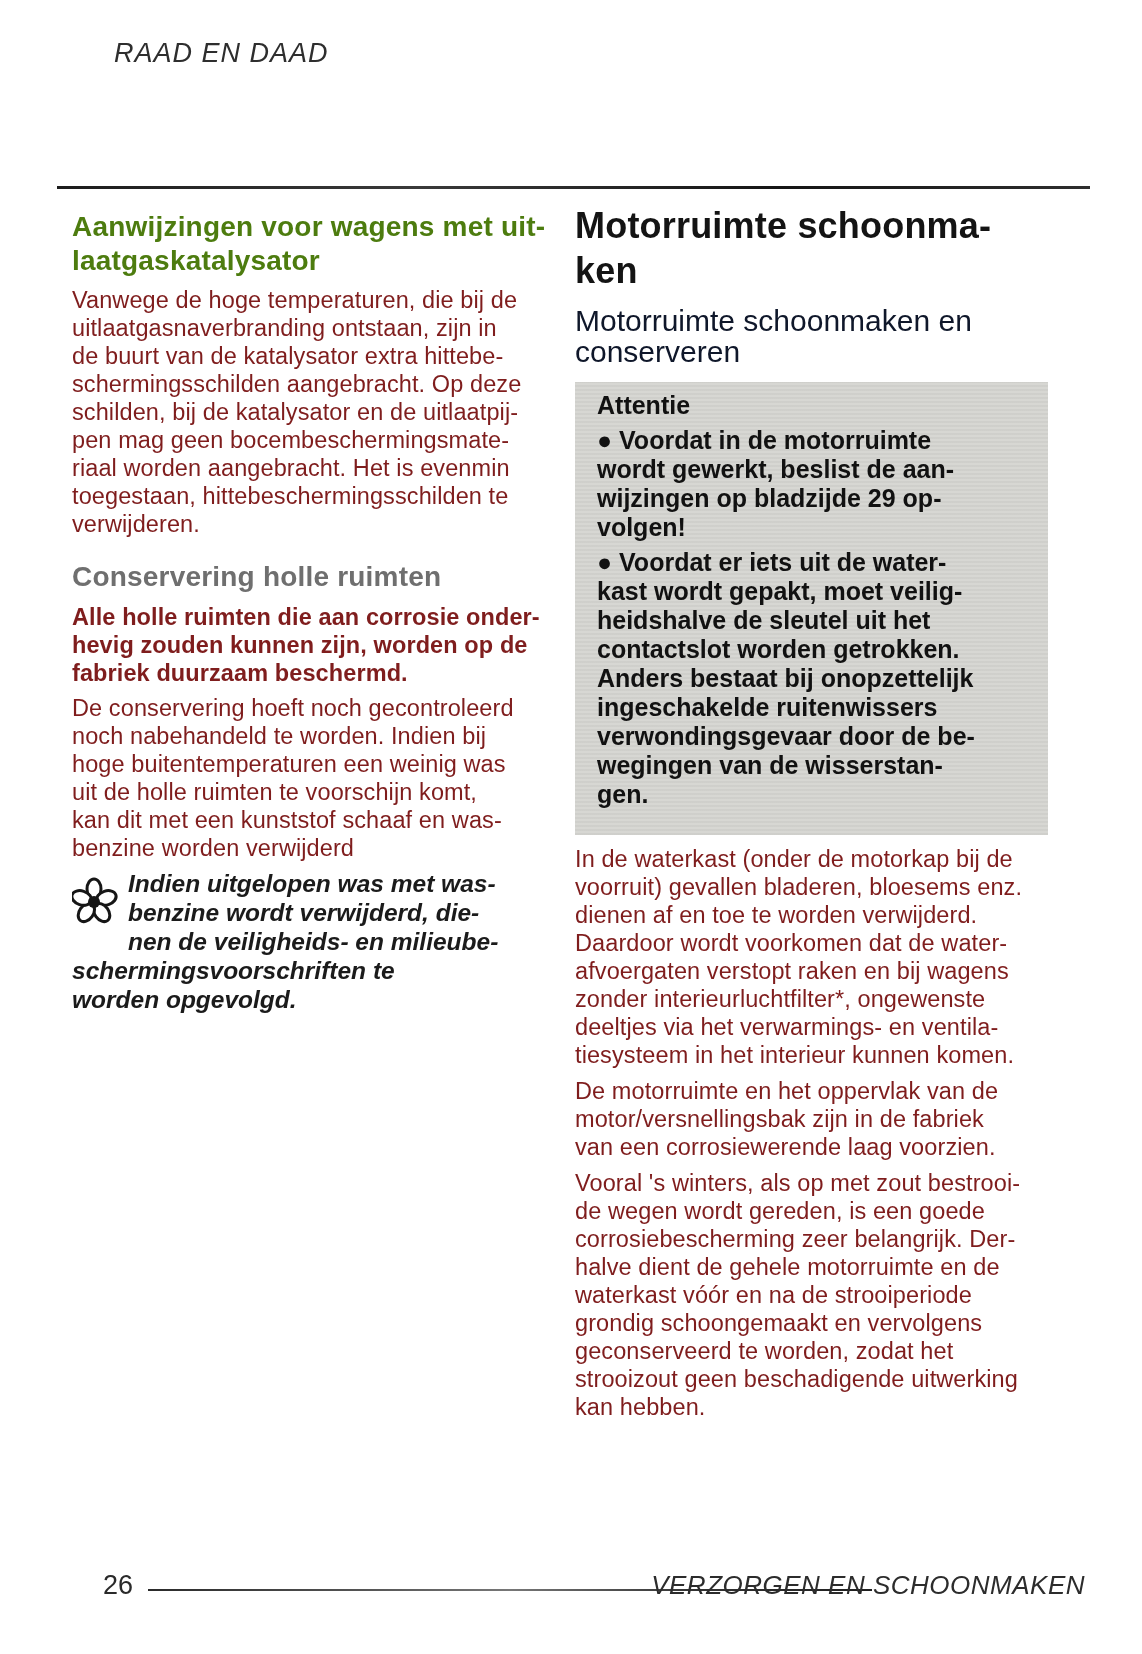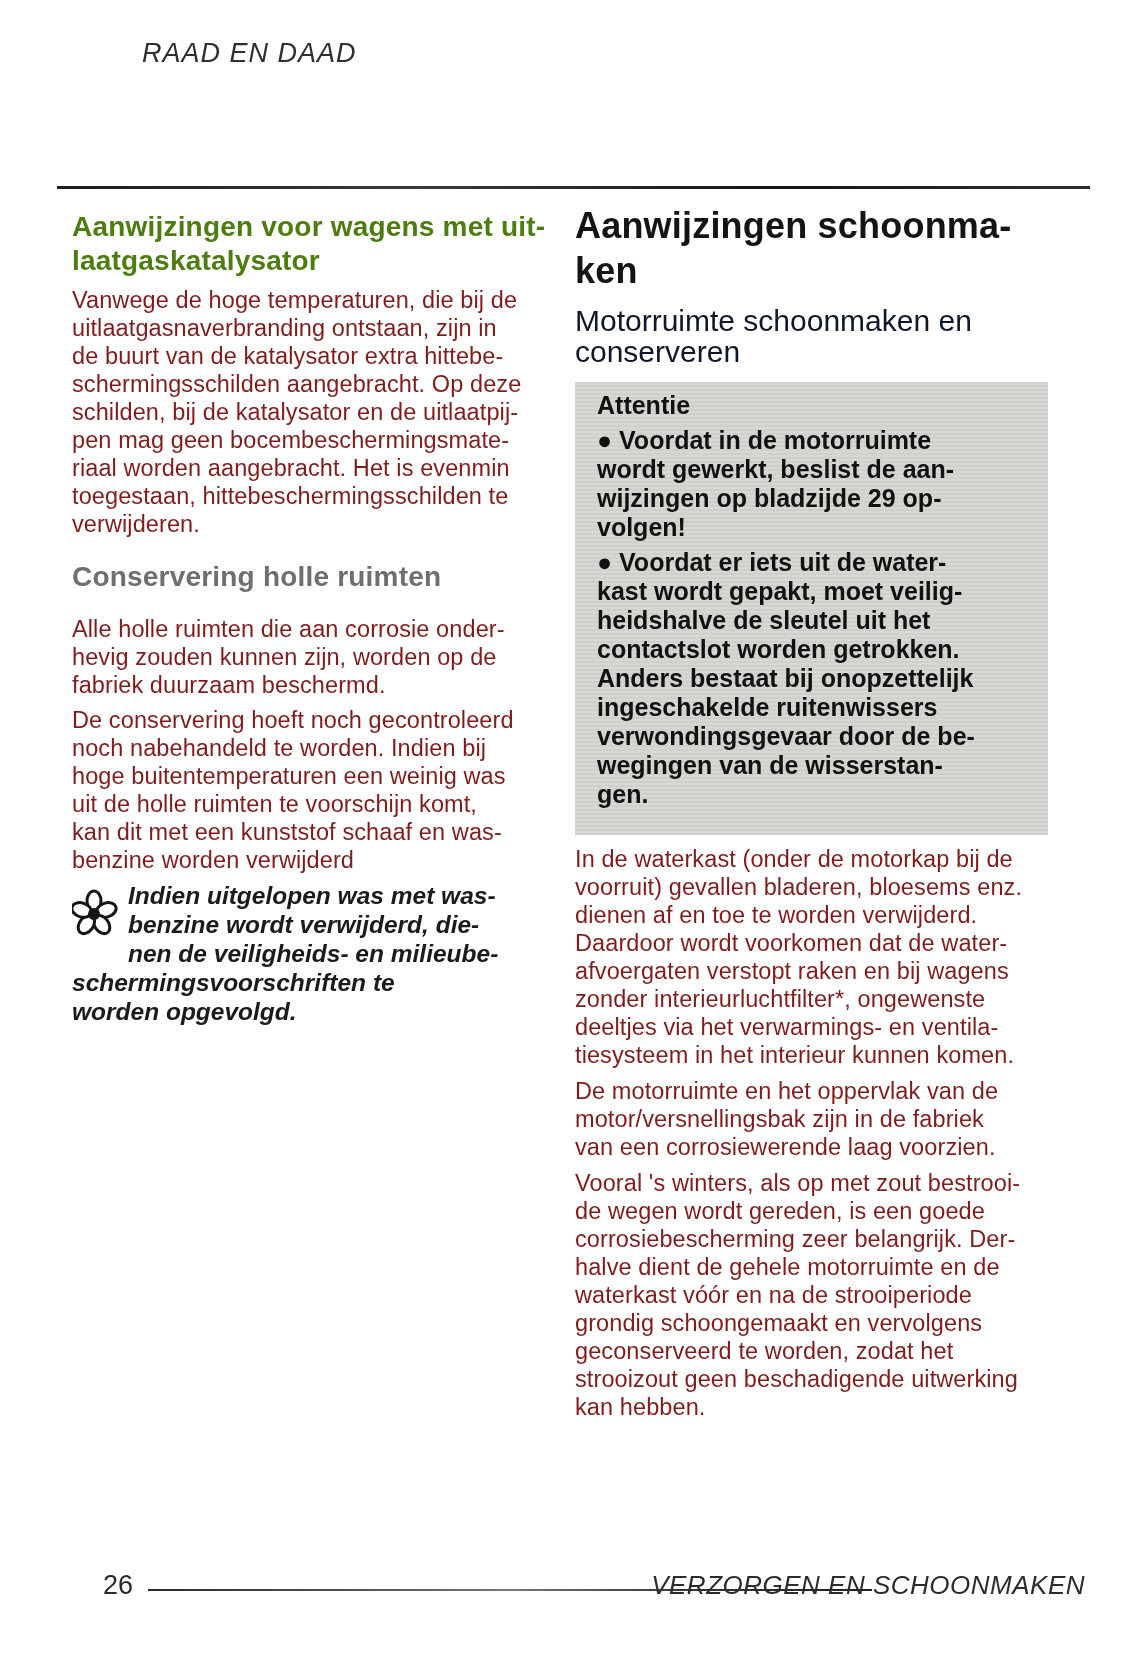--- a/index.html
+++ b/index.html
@@ -10,21 +10,20 @@
     font-family:"Liberation Sans","DejaVu Sans",sans-serif;
     color:#303030;
     overflow:hidden;
   }
   *{box-sizing:border-box;}
 
   .running-head{
     position:absolute;left:114px;top:38px;
     font-size:27px;font-style:italic;color:#2e2e2e;
     letter-spacing:1px;
-    margin-left:28px;
   }
   .top-rule{
     position:absolute;left:57px;top:186px;width:1033px;height:3px;
     background:linear-gradient(90deg,#1c1c1c 0%,#3a3a3a 35%,#151515 70%,#2e2e2e 100%);
   }
 
   .col{position:absolute;width:478px;}
   .col-left{left:72px;top:210px;}
   .col-right{left:575px;top:203px;}
 
@@ -32,21 +31,21 @@
     margin:0;font-size:28px;font-weight:bold;line-height:34px;
     color:#4d7c0f;white-space:pre-line;letter-spacing:0.2px;
   }
   .h-section.gray{color:#6f6f6f;margin-top:22px;}
 
   .body-p{
     margin:0;font-size:23.5px;line-height:28px;color:#7f1d1d;
     white-space:pre-line;letter-spacing:0.1px;
   }
   .mt8{margin-top:8px;}  .mt10{margin-top:10px;}
-  .mt13{margin-top:7px;} .mt21{margin-top:21px;}
+  .mt13{margin-top:7px;} .mt21{margin-top:9px;font-weight:bold;}
 
   .eco-note{
     margin-top:7px;
     font-size:24.5px;line-height:29px;font-weight:bold;font-style:italic;
     color:#1b1b1b;
   }
   .eco-note .flower{
     float:left;width:48px;height:58px;margin:2px 8px 0 0;
   }
   .eco-note .note-text{white-space:pre-line;}
@@ -134,21 +133,21 @@
       </span>
       <span class="note-text">Indien uitgelopen was met was-
 benzine wordt verwijderd, die-
 nen de veiligheids- en milieube-
 schermingsvoorschriften te
 worden opgevolgd.</span>
     </div>
   </div>
 
   <div class="col col-right">
-    <h1 class="page-title">Aanwijzingen schoonma-
+    <h1 class="page-title">Motorruimte schoonma-
 ken</h1>
     <h2 class="sub-title">Motorruimte schoonmaken en
 conserveren</h2>
 
     <div class="attention-box">
       <p class="attention-heading">Attentie</p>
       <p class="attention-bullet">● Voordat in de motorruimte
 wordt gewerkt, beslist de aan-
 wijzingen op bladzijde 29 op-
 volgen!</p>

